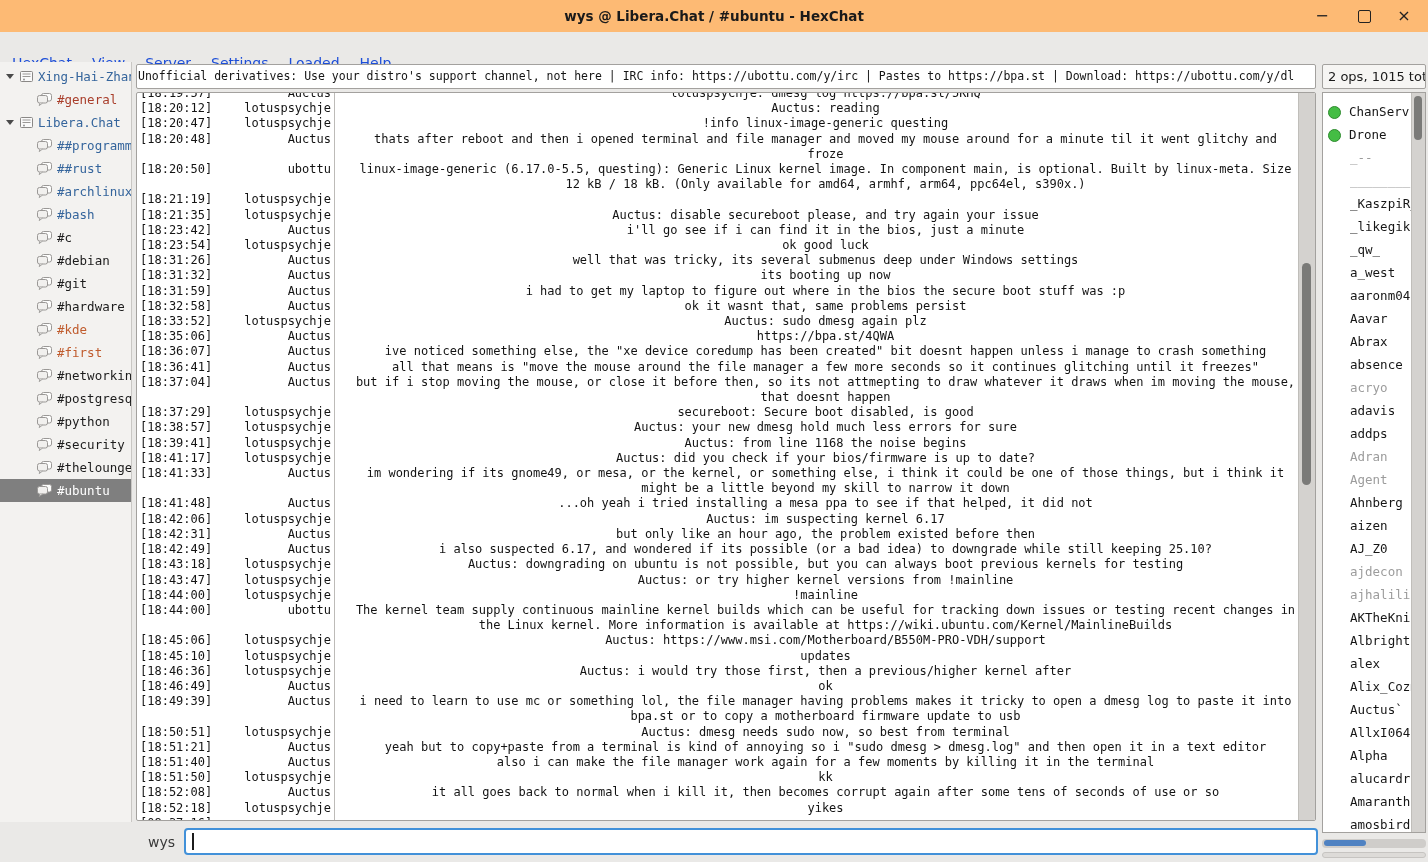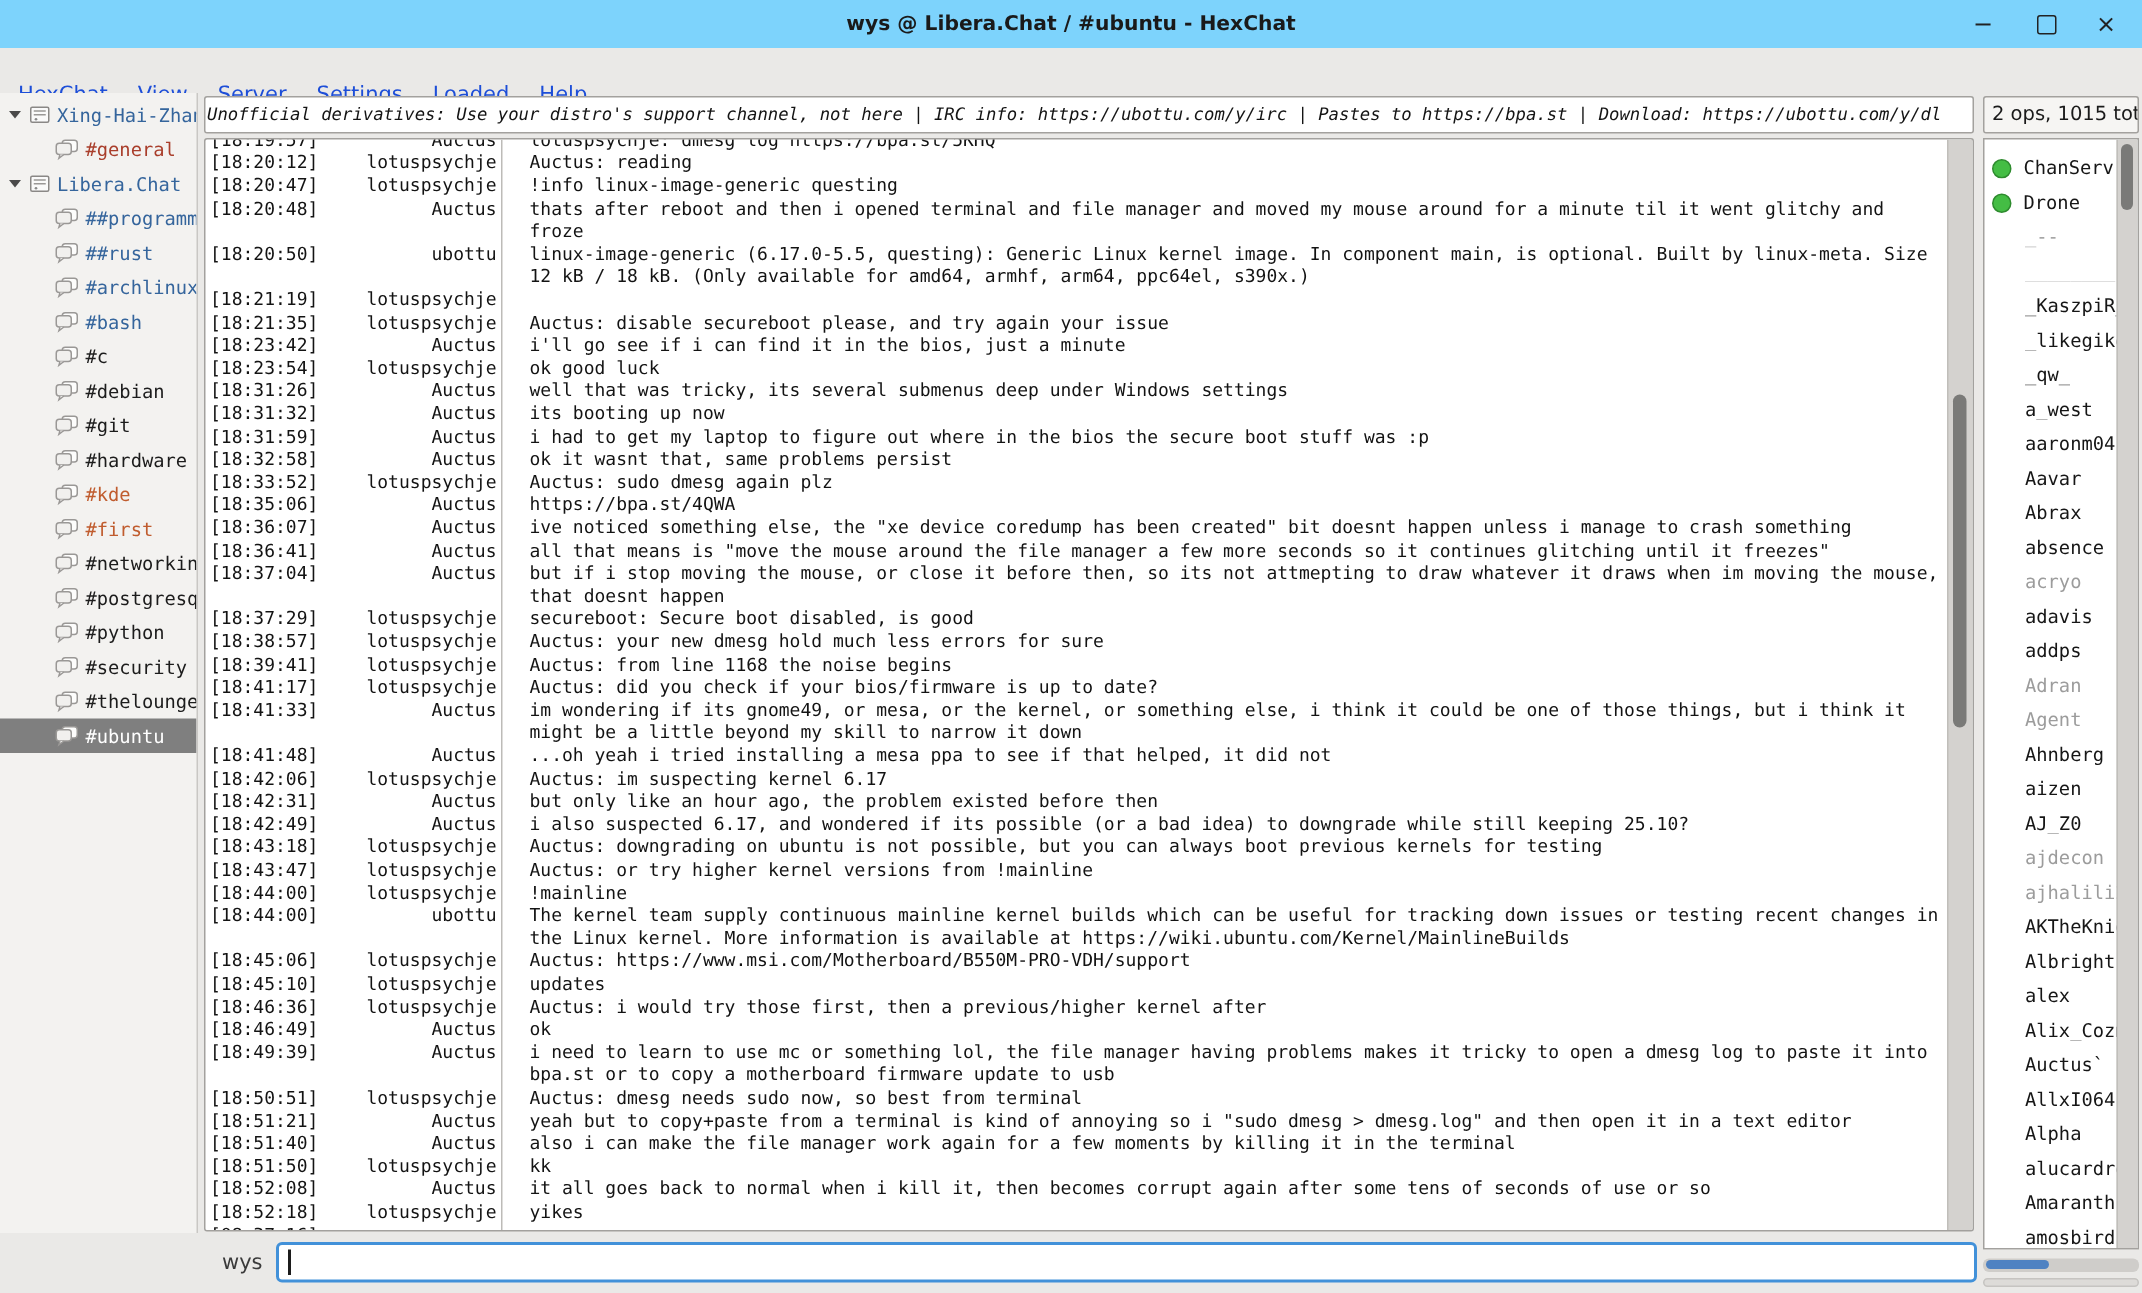--- a/index.html
+++ b/index.html
@@ -2,21 +2,21 @@
 <html><head>
 <meta charset="utf-8">
 <style>
   html,body{margin:0;padding:0;}
   body{
     width:1428px;height:862px;position:relative;overflow:hidden;
     background:#eae9e7;font-family:"DejaVu Sans",sans-serif;
     outline:1px solid #9a9896;
   }
   
-  #titlebar{position:absolute;left:0;top:0;width:1428px;height:32px;background:#7dd3fc;border-bottom:1px solid #dedcda;}
+  #titlebar{position:absolute;left:0;top:0;width:1428px;height:32px;background:#fdba74;border-bottom:1px solid #dedcda;}
   #title{position:absolute;left:0;right:0;top:0;line-height:32px;text-align:center;
     font-size:13.5px;font-weight:bold;color:#1a1a1a;}
   .win-btn{position:absolute;top:0;width:36px;height:32px;text-align:center;line-height:32px;
     font-size:16px;color:#222;cursor:default;}
   #btn-min{right:88px}
   #btn-max{right:46px}
   #btn-close{right:6px}
   .max-glyph{display:inline-block;width:11px;height:11px;border:1.5px solid #222;border-radius:2px;vertical-align:middle;}
   
   #menubar{position:absolute;left:0;top:32px;width:1428px;height:30px;background:#eae9e7;}
@@ -34,30 +34,30 @@
   .tree-icon{margin-right:4px;flex:none;display:inline-flex;}
   .st-activity{color:#35659c;}
   .st-highlight-red{color:#a93e2b;}
   .st-highlight-orange{color:#c05c2e;}
   .st-normal{color:#1c1c1c;}
   .st-selected{background:#7f7f7f;color:#ffffff;}
   
   #topicbar{position:absolute;left:136px;top:64px;width:1180px;height:25px;box-sizing:border-box;
     background:#ffffff;border:1px solid #a3a19e;border-radius:2px;
     font-family:"DejaVu Sans Mono",monospace;font-size:11.5px;line-height:23px;color:#141414;
-    white-space:nowrap;overflow:hidden;padding-left:5px;text-indent:-4px;font-style:italic;}
+    white-space:nowrap;overflow:hidden;padding-left:5px;text-indent:-4px;}
   
   #chatbox{position:absolute;left:136px;top:92px;width:1180px;height:729px;box-sizing:border-box;
     background:#ffffff;border:1px solid #a3a19e;border-radius:2px;overflow:hidden;}
   #chat-content{position:absolute;left:3px;top:-7px;width:1158px;}
   .chat-row{display:flex;font-family:"DejaVu Sans Mono",monospace;font-size:12px;
     line-height:15.2px;color:#131313;}
   .chat-time{width:73px;flex:none;white-space:pre;}
   .chat-nick{width:118px;flex:none;text-align:right;white-space:pre;overflow:hidden;}
-  .chat-msg{flex:1;margin-left:22px;white-space:pre-wrap;overflow-wrap:break-word;}
+  .chat-msg{flex:1;margin-left:22px;white-space:pre-wrap;overflow-wrap:break-word;text-align:center;}
   #chat-vline{position:absolute;left:197px;top:0;height:100%;border-left:1px solid #bdbbb8;}
   #chat-scroll{position:absolute;right:0;top:0;width:16px;height:100%;background:#d4d2cf;border-left:1px solid #c0beba;}
   #chat-thumb{position:absolute;left:3px;width:9px;top:170px;height:222px;background:#7a7a78;border-radius:6px;}
   
   #user-header{position:absolute;left:1322px;top:64px;width:104px;height:25px;box-sizing:border-box;
     background:#f6f5f3;border:1px solid #a3a19e;border-radius:2px;
     font-size:13px;line-height:23px;padding-left:5px;color:#1a1a1a;white-space:nowrap;overflow:hidden;}
   #userlist{position:absolute;left:1322px;top:92px;width:104px;height:741px;box-sizing:border-box;
     background:#ffffff;border:1px solid #a3a19e;overflow:hidden;padding-top:3px;}
   .user-row{height:23px;display:flex;align-items:flex-end;padding-left:5px;

